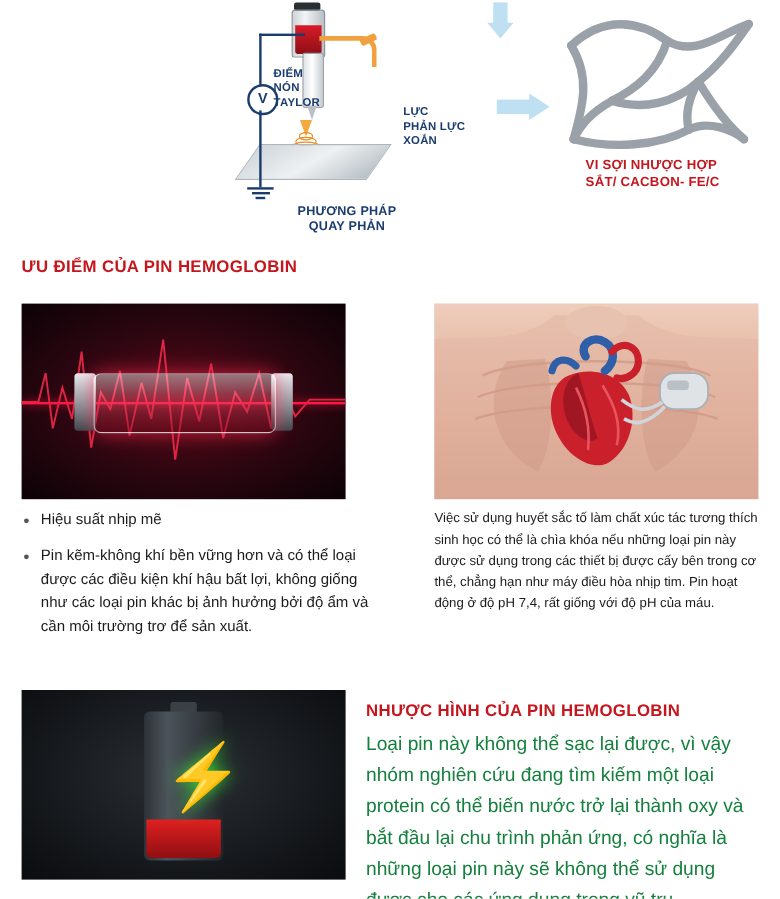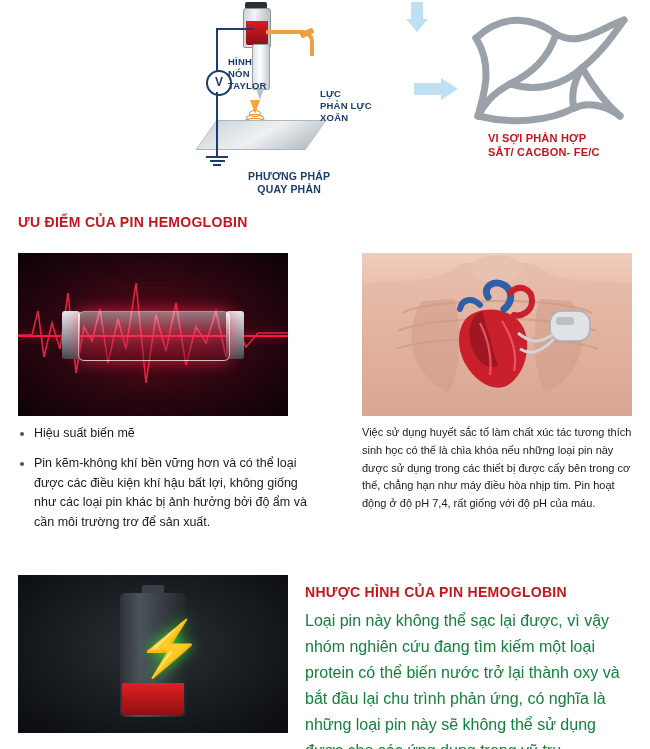--- a/index.html
+++ b/index.html
@@ -430,29 +430,29 @@
   <div class="wire" style="left:216px;top:28px;width:2px;height:44px;"></div>
   <div class="wire" style="left:216px;top:28px;width:38px;height:2px;"></div>
   <div class="wire" style="left:216px;top:92px;width:2px;height:64px;"></div>
   <div class="volt-circle">V</div>
   <div class="ground">
     <i class="g1"></i>
       <i class="g2"></i>
       <i class="g3"></i>
   </div>
 
-  <div class="dlabel" style="left:228px;top:56px;white-space:pre-line;">HÌNH
+  <div class="dlabel" style="left:228px;top:56px;white-space:pre-line;">ĐIỂM
 NÓN
 TAYLOR</div>
-  <div class="dlabel" style="left:320px;top:88px;white-space:pre-line;">LỰC
+  <div class="dlabel" style="left:336px;top:88px;white-space:pre-line;">LỰC
 PHẢN LỰC
 XOẮN</div>
   <div class="dlabel blue-big" style="left:248px;top:170px;white-space:pre-line;text-align:center;">PHƯƠNG PHÁP
 QUAY PHẢN</div>
-  <div class="dlabel red" style="left:488px;top:132px;white-space:pre-line;">VI SỢI PHẢN HỢP
+  <div class="dlabel red" style="left:488px;top:132px;white-space:pre-line;">VI SỢI NHƯỢC HỢP
 SẮT/ CACBON- FE/C</div>
 
   <div class="arrow-down">
     <div class="shaft"></div>
       <div class="head"></div>
   </div>
   <div class="arrow-right">
     <div class="shaft"></div>
       <div class="head"></div>
   </div>
@@ -523,21 +523,21 @@
 
     <rect x="188" y="58" width="40" height="30" rx="12" fill="#dfe3e6" stroke="#a9b0b6" stroke-width="1.5"></rect>
     <rect x="194" y="64" width="18" height="8" rx="3" fill="#b9c0c6"></rect>
     <path d="M190 82 C 176 92, 166 88, 156 80" fill="none" stroke="#cfd5da" stroke-width="3"></path>
     <path d="M192 86 C 178 100, 168 102, 158 96" fill="none" stroke="#cfd5da" stroke-width="3"></path>
   </svg>
 </div>
 
 <div class="bullets">
   <ul>
-    <li>Hiệu suất biến mẽ</li>
+    <li>Hiệu suất nhịp mẽ</li>
     <li>Pin kẽm-không khí bền vững hơn và có thể loại được các điều kiện khí hậu bất lợi, không giống như các loại pin khác bị ảnh hưởng bởi độ ẩm và cần môi trường trơ để sản xuất.</li>
   </ul>
 </div>
 
 <div class="para-right">Việc sử dụng huyết sắc tố làm chất xúc tác tương thích sinh học có thể là chìa khóa nếu những loại pin này được sử dụng trong các thiết bị được cấy bên trong cơ thể, chẳng hạn như máy điều hòa nhịp tim. Pin hoạt động ở độ pH 7,4, rất giống với độ pH của máu.</div>
 
 <div class="img-battery-dark">
   <div class="dkbat-top"></div>
   <div class="dkbat"></div>
   <div class="dkbat-fill"></div>

